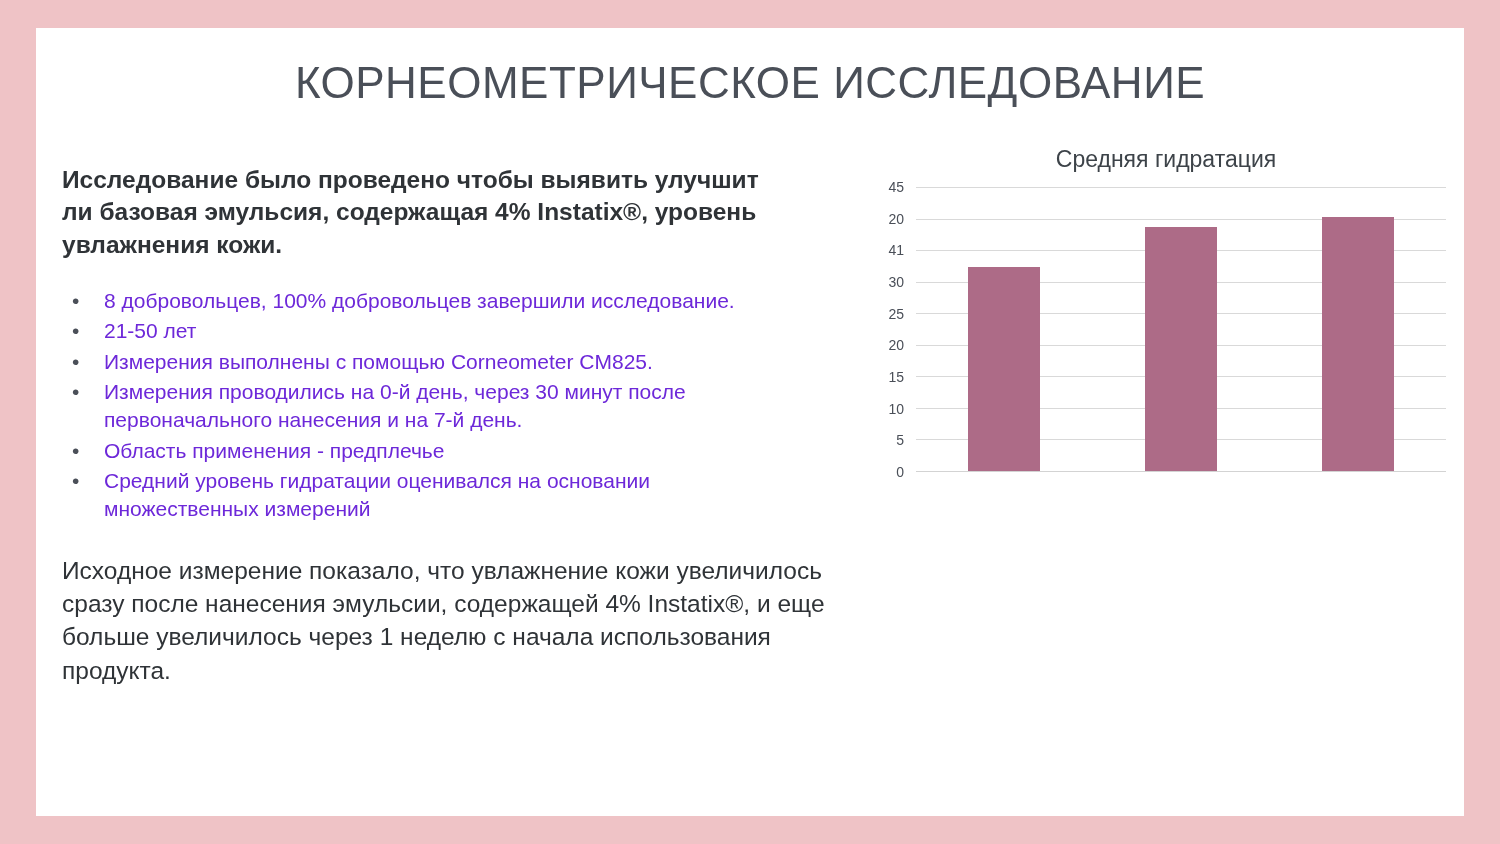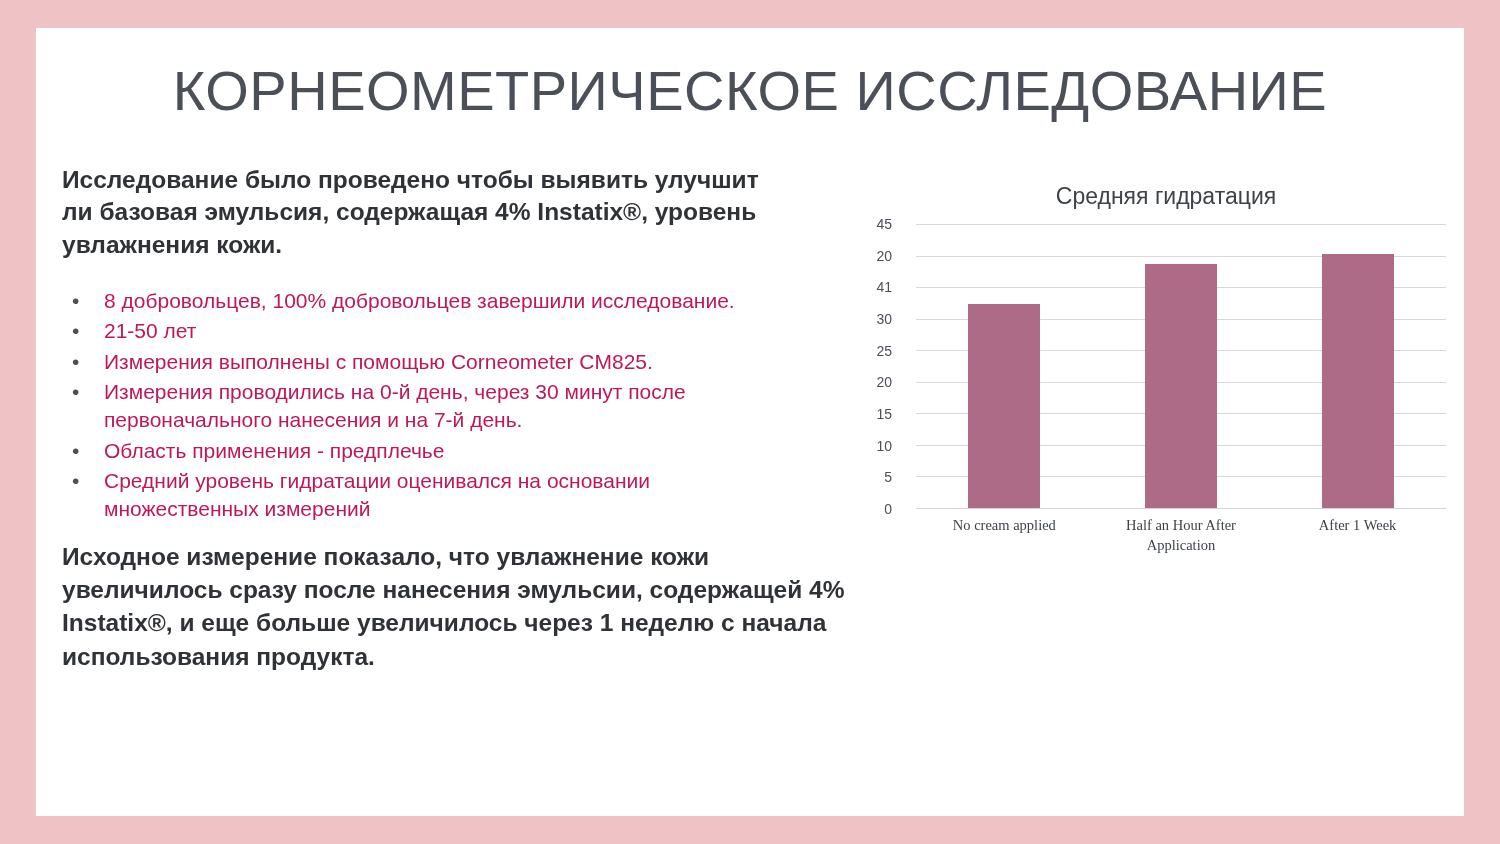--- a/index.html
+++ b/index.html
@@ -20,21 +20,21 @@
     width: 1428px;
     height: 788px;
     background: #ffffff;
   }
   .slide-title {
     position: absolute;
     left: 0;
     top: 30px;
     width: 1428px;
     text-align: center;
-    font-size: 56px;
+    font-size: 44px;
     font-weight: 400;
     color: #4a4f58;
     letter-spacing: 0.5px;
     white-space: nowrap;
   }
   
   .left-col {
     position: absolute;
     left: 26px;
     top: 136px;
@@ -62,38 +62,37 @@
     font-size: 21px;
     line-height: 1.35;
     color: #4a4f58;
     text-align: left;
     padding-left: 10px;
     box-sizing: border-box;
   }
   .bullet-text {
     font-size: 21px;
     line-height: 1.35;
-    color: #be185d;
+    color: #6d28d9;
     flex: 1 1 auto;
   }
   .closing-paragraph {
-    margin-top: 16px;
+    margin-top: 30px;
     font-size: 24.5px;
-    font-weight: bold;
+    font-weight: normal;
     color: #2f3337;
     line-height: 1.36;
     width: 800px;
   }
   
   .right-col {
     position: absolute;
     left: 830px;
     top: 118px;
     width: 580px;
-    margin-top: 37px;
   }
   .chart-title {
     text-align: center;
     font-size: 23px;
     color: #3d4349;
     margin-bottom: 14px;
     margin-left: 20px;
   }
   .chart-area {
     position: relative;
@@ -102,21 +101,21 @@
   }
   .y-axis {
     position: absolute;
     left: 0;
     top: 0;
     width: 36px;
     height: 285px;
   }
   .y-tick {
     position: absolute;
-    right: 20px;
+    right: 8px;
     font-size: 14px;
     color: #4a4f58;
     transform: translateY(-50%);
     white-space: nowrap;
   }
   .plot {
     position: absolute;
     left: 40px;
     top: 0;
     right: 0;
@@ -254,22 +253,17 @@
           </div>
           <div class="bar-slot">
             <div class="bar" style="height: 85.7778%; background: rgb(173, 107, 135);"></div>
           </div>
           <div class="bar-slot">
             <div class="bar" style="height: 89.5556%; background: rgb(173, 107, 135);"></div>
           </div>
         </div>
       </div>
 
-      <div class="x-labels">
-        <div class="x-label">No cream applied</div>
-        <div class="x-label">Half an Hour After Application</div>
-        <div class="x-label">After 1 Week</div>
-      </div>
     </div>
   </div>
 
 
 </div>
 
 </body></html>

